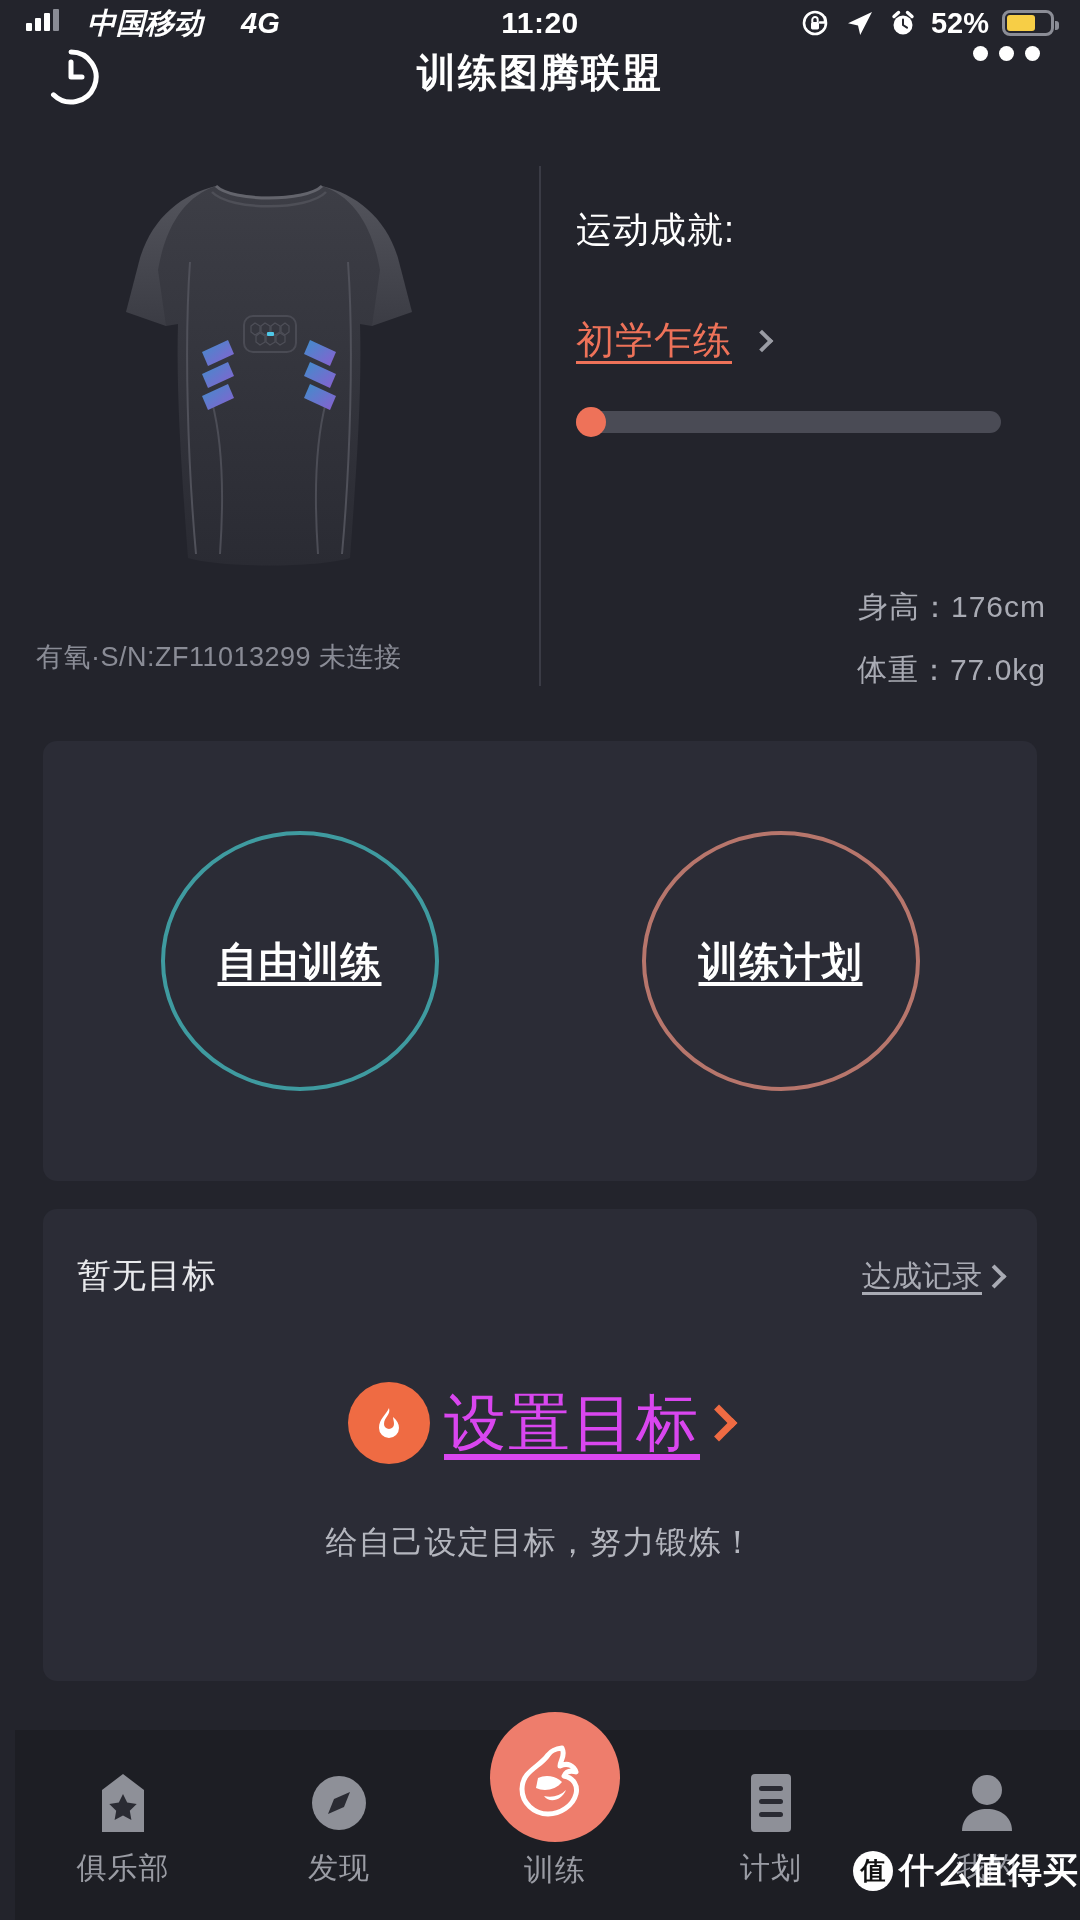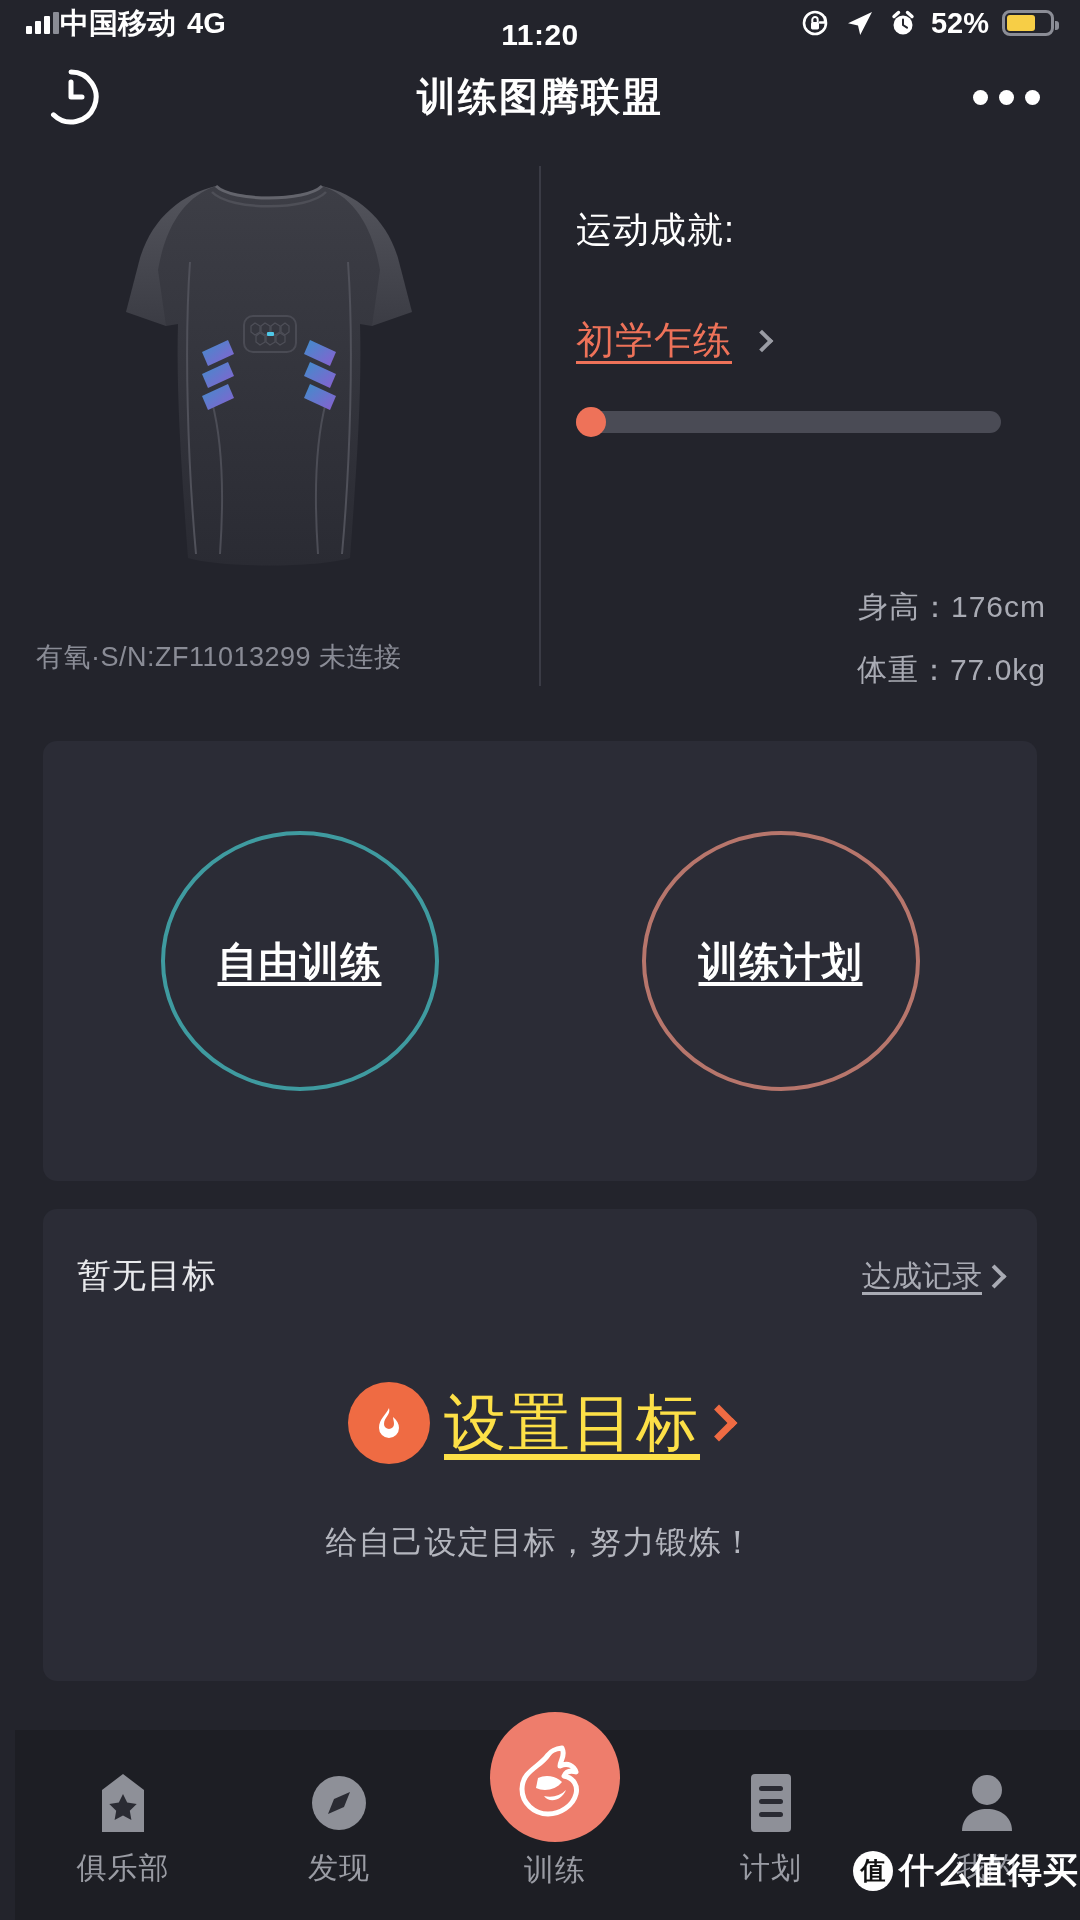--- a/index.html
+++ b/index.html
@@ -13,49 +13,49 @@
   }
 
   
   .statusbar{
     height:46px; width:100%;
     display:flex; align-items:center;
     padding:0 26px;
     position:relative;
     background:#23242c;
   }
-  .sb-left{ display:flex; align-items:center; gap:1px; }
+  .sb-left{ display:flex; align-items:flex-start; gap:28px;font-style:italic; }
   .sig{ display:flex; align-items:flex-end; gap:3px; height:22px; }
   .sig i{ display:block; width:6px; background:#fff; border-radius:1px; }
   .sig i:nth-child(1){ height:8px; }
   .sig i:nth-child(2){ height:13px; }
   .sig i:nth-child(3){ height:18px; }
   .sig i:nth-child(4){ height:22px; background:#8b8d96; }
   .carrier{ font-size:29px; font-weight:bold; letter-spacing:0px; line-height:1; }
   .netw{ font-size:29px; font-weight:bold; margin-left:10px; line-height:1; }
   .sb-time{
-    position:absolute; left:0; right:0; top:12px; height:46px;
+    position:absolute; left:0; right:0; top:0; height:46px;
     display:flex; align-items:center; justify-content:center;
     font-size:30px; font-weight:bold; letter-spacing:0.5px;
   }
   .sb-right{ margin-left:auto; display:flex; align-items:center; gap:13px; position:relative; z-index:2;}
   .pct{ font-size:29px; font-weight:bold; }
   .batt{
     width:52px; height:26px; border:3px solid #8b8d96; border-radius:8px;
     padding:2px; position:relative;
   }
   .batt::after{
     content:""; position:absolute; right:-8px; top:8px;
     width:4px; height:9px; background:#8b8d96; border-radius:0 3px 3px 0;
   }
   .batt b{ display:block; height:100%; width:67%; background:#f7ce46; border-radius:3px; }
 
   
   .header{
-    height:102px; display:flex; align-items:center;
+    height:102px; display:flex; align-items:flex-start;
     padding:0 40px; position:relative;
   }
   .hdr-title{
     position:absolute; left:0; right:0; text-align:center;
     font-size:39px; font-weight:bold; letter-spacing:2px;
   }
   .dots{ margin-left:auto; display:flex; gap:11px; position:relative; z-index:2; }
   .dots i{ width:15px; height:15px; border-radius:50%; background:#fff; display:block; }
 
   
@@ -146,21 +146,21 @@
   }
   .setgoal{
     display:flex; align-items:center; justify-content:center;
     margin-top:82px;
   }
   .flame-circ{
     width:82px; height:82px; border-radius:50%; background:#ef6b43;
     display:flex; align-items:center; justify-content:center; margin-right:14px;
   }
   .setgoal-text{
-    font-size:62px; color:#fde047; font-weight:normal;
+    font-size:62px; color:#d946ef; font-weight:normal;
     text-decoration:underline; text-underline-offset:10px;
     letter-spacing:2px;
   }
   .chev-lg{
     margin-left:6px; width:26px; height:26px;
     border-right:7px solid #ef6b43; border-top:7px solid #ef6b43;
     transform:rotate(45deg);
   }
   .goal-sub{
     text-align:center; margin-top:56px;

